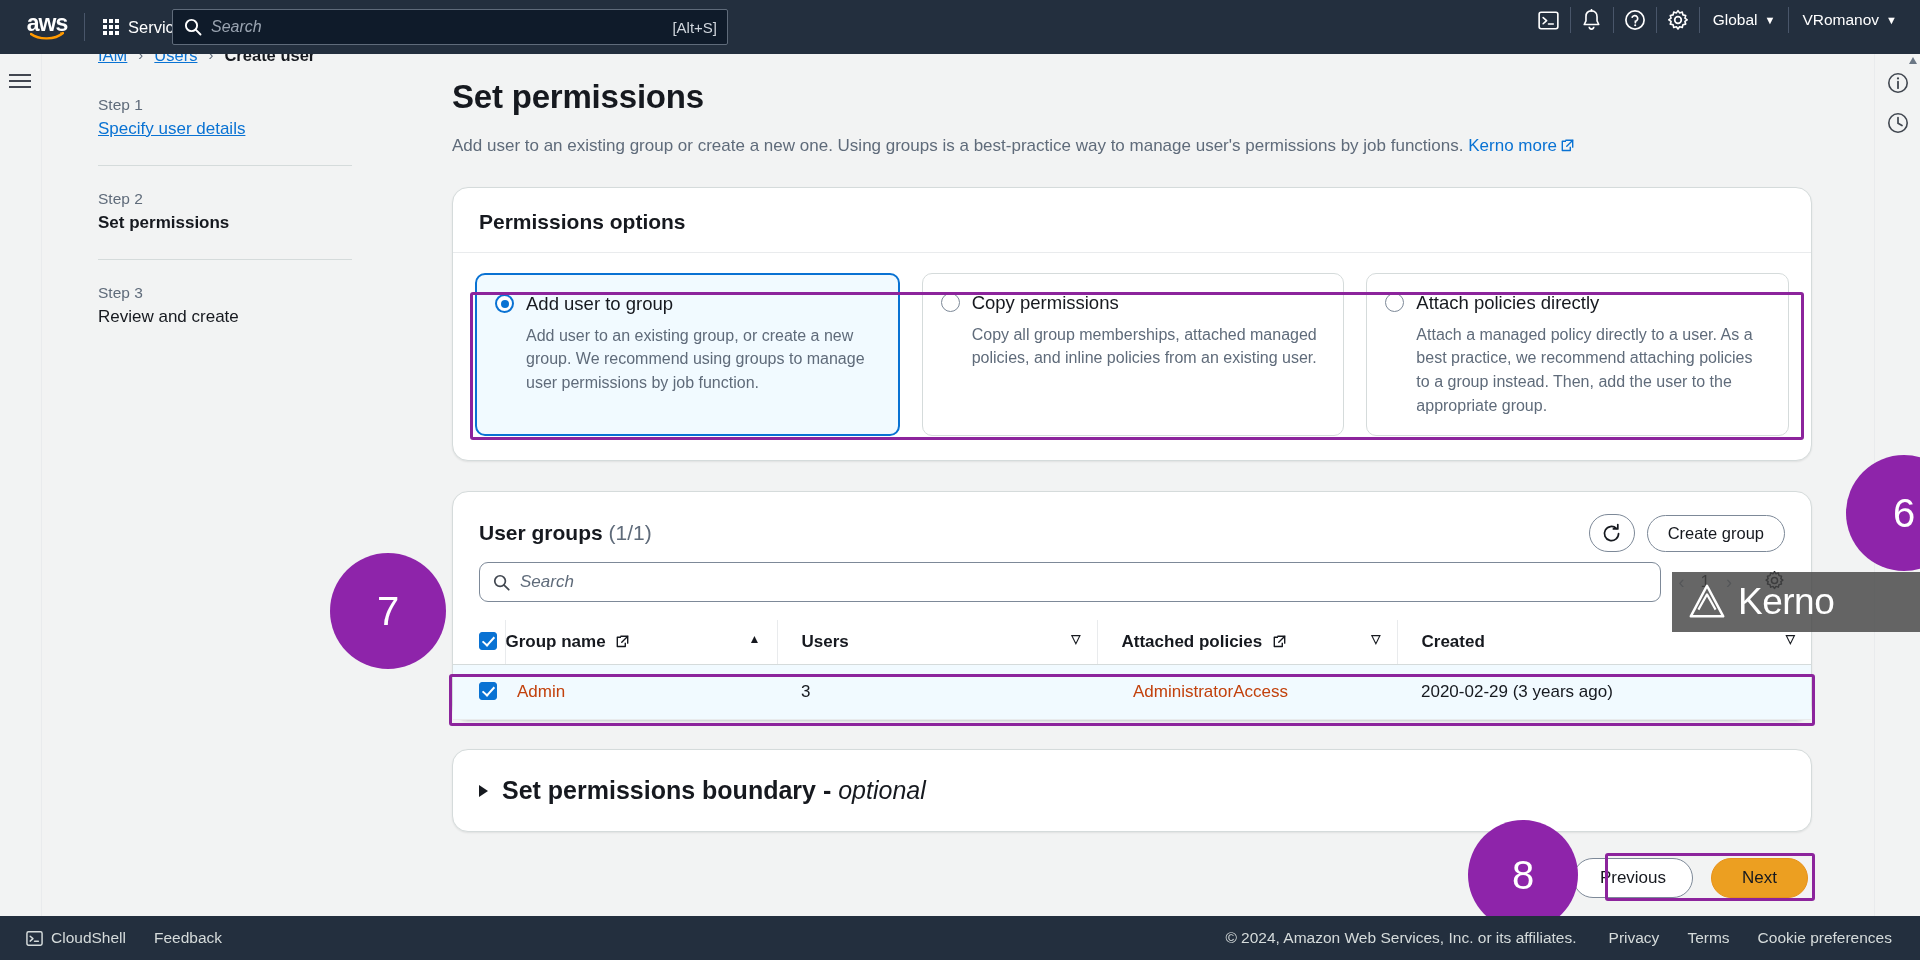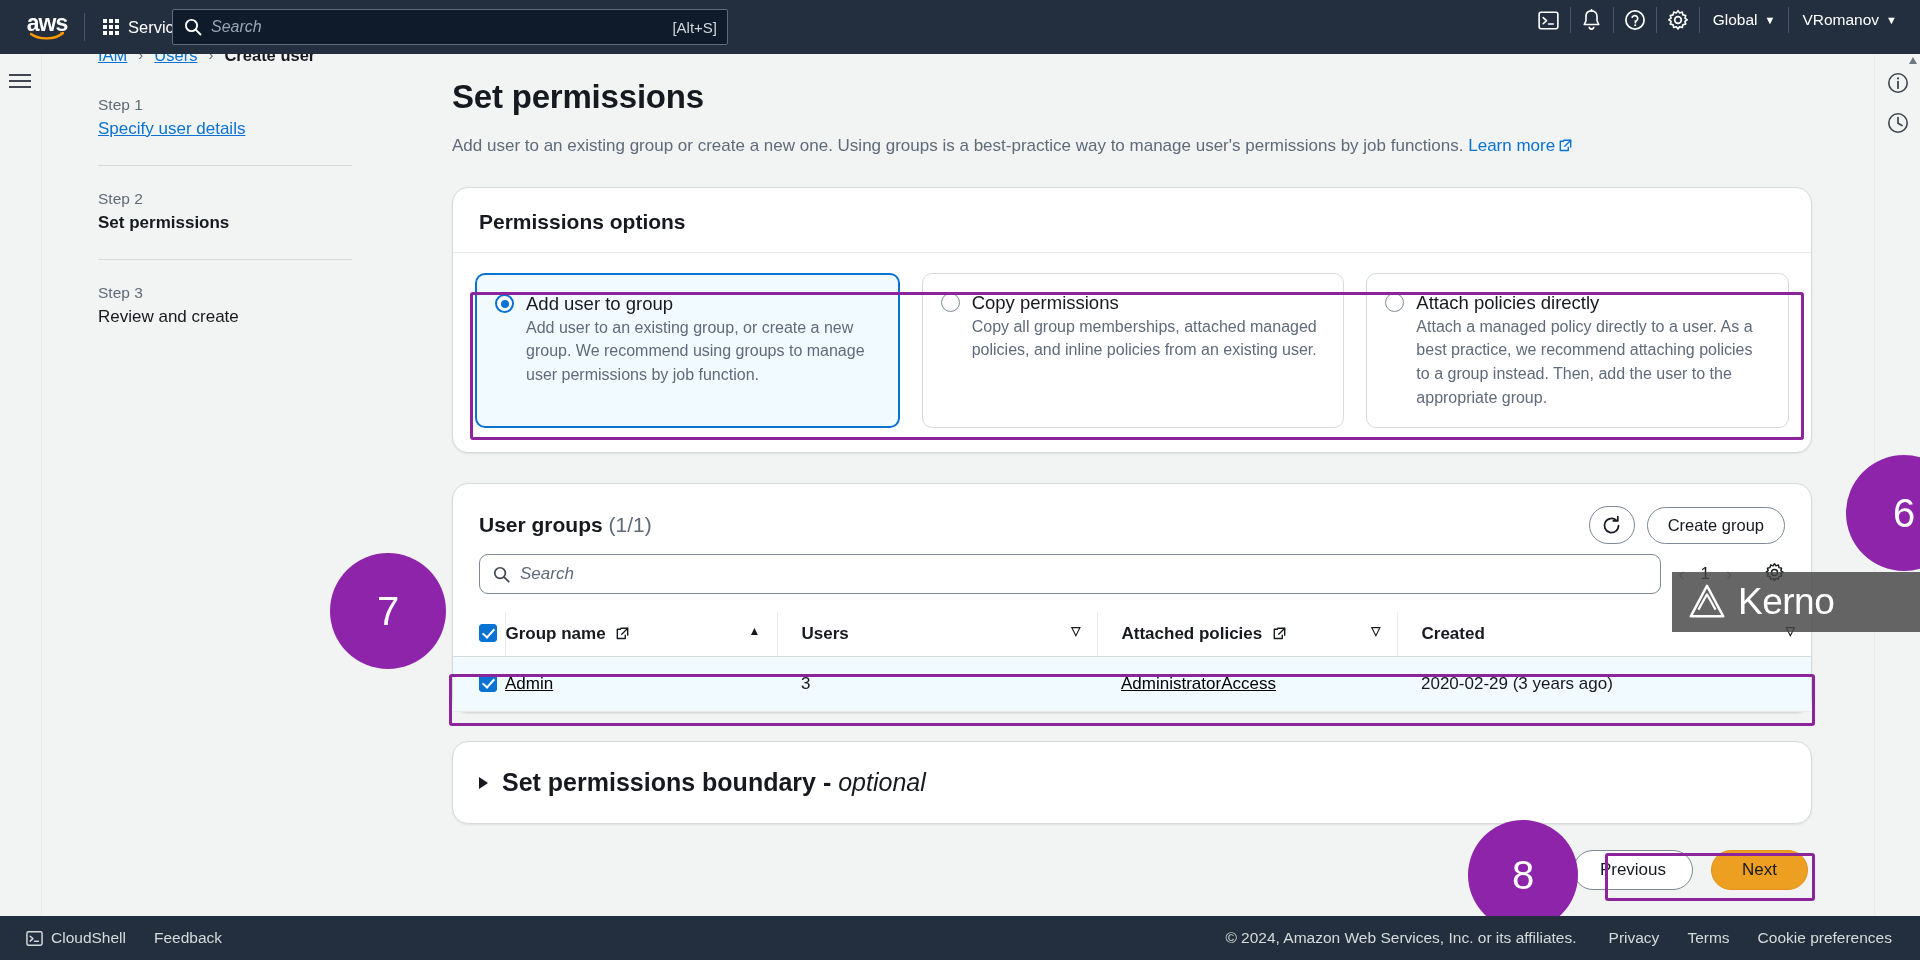--- a/index.html
+++ b/index.html
@@ -103,21 +103,21 @@
     flex: 1; border: 1px solid #d5dbdb; border-radius: 10px; background: #fff;
     padding: 18px 20px 18px 18px; cursor: pointer; min-height: 138px;
   }
   .card.sel { border: 2px solid #0972d3; background: #f1faff; }
   .card-top { display: flex; align-items: center; gap: 12px; }
   .radio { width: 19px; height: 19px; border-radius: 50%; border: 1.6px solid #7d8998; flex: 0 0 19px; background: #fff; }
   .radio.on { border: 2px solid #0972d3; position: relative; }
   .radio.on::after { content:""; position:absolute; left:50%; top:50%; width:8px; height:8px; border-radius:50%;
                      background:#0972d3; transform: translate(-50%,-50%); }
   .card-title { font-size: 18.5px; color: #16191f; }
-  .card-desc { margin-top: 1px; margin-left: 31px; font-size: 16px; color: #5f6b7a; line-height: 1.48; }
+  .card-desc { margin-top: 9px; margin-left: 31px; font-size: 16px; color: #5f6b7a; line-height: 1.48; }
 
   
   .ug-head { display: flex; align-items: center; justify-content: space-between; padding: 22px 26px 6px; }
   .ug-title { font-size: 21px; font-weight: 700; color: #16191f; }
   .ug-title .cnt { font-weight: 400; color: #5f6b7a; }
   .ug-actions { display: flex; align-items: center; gap: 12px; }
   .btn {
     border: 1px solid #7d8998; background: #fff; color: #16191f; border-radius: 20px;
     font-size: 16.5px; padding: 8px 20px; cursor: pointer; font-family: inherit; white-space: nowrap;
   }
@@ -147,21 +147,21 @@
   .cb {
     width: 18px; height: 18px; border: 1.5px solid #7d8998; border-radius: 3px; background: #fff;
     display: inline-block; position: relative; cursor: pointer; vertical-align: -3px;
   }
   .cb.on { background: #0972d3; border-color: #0972d3; }
   .cb.on::after {
     content: ""; position: absolute; left: 5px; top: 1px; width: 5px; height: 10px;
     border: solid #fff; border-width: 0 2px 2px 0; transform: rotate(42deg);
   }
   .th-sort { float: right; margin-right: 16px; color: #16191f; font-size: 12px; }
-  .lnk { color: #000000; text-decoration: underline; cursor: pointer; }
+  .lnk { color: #c2410c; cursor: pointer; margin-left: 12px; }
   .colw-cb { width: 52px; padding-left: 26px !important; }
   .colw-name { width: 272px; }
   .colw-users { width: 320px; }
   .colw-pol { width: 300px; }
 
   
   .expander { margin-top: 28px; background: #fff; border: 1px solid #d5dbdb; border-radius: 16px;
               box-shadow: 0 1px 2px rgba(0,0,0,0.08); padding: 26px 26px; }
   .exp-row { display: flex; align-items: center; gap: 14px; cursor: pointer; }
   .caret { width: 0; height: 0; border-left: 9px solid #16191f; border-top: 6px solid transparent;
@@ -333,21 +333,21 @@
     <div>
       <div class="step-num">Step 3</div>
       <div class="step-label active" style="font-weight:400">Review and create</div>
     </div>
   </div>
 
   <div class="main">
     <div class="h1">Set permissions</div>
     <div class="subtitle">
       <span>Add user to an existing group or create a new one. Using groups is a best-practice way to manage user's permissions by job functions.</span>
-      <a><span>Learn more</span><svg class="ext" viewBox="0 0 14 14">
+      <a><span>Kerno more</span><svg class="ext" viewBox="0 0 14 14">
             <path d="M5.2 1.4 h7.4 v7.4" stroke="#0972d3" stroke-width="1.5" fill="none" stroke-linecap="round"></path>
             <path d="M12.4 1.6 L6.2 7.8" stroke="#0972d3" stroke-width="1.5" stroke-linecap="round"></path>
             <path d="M10 8.4 v4 H1.4 V2.4 h4" stroke="#0972d3" stroke-width="1.5" fill="none" stroke-linejoin="round"></path>
           </svg></a>
     </div>
 
     <div class="panel">
       <div class="panel-head">
         <div class="panel-title">Permissions options</div>
       </div>

